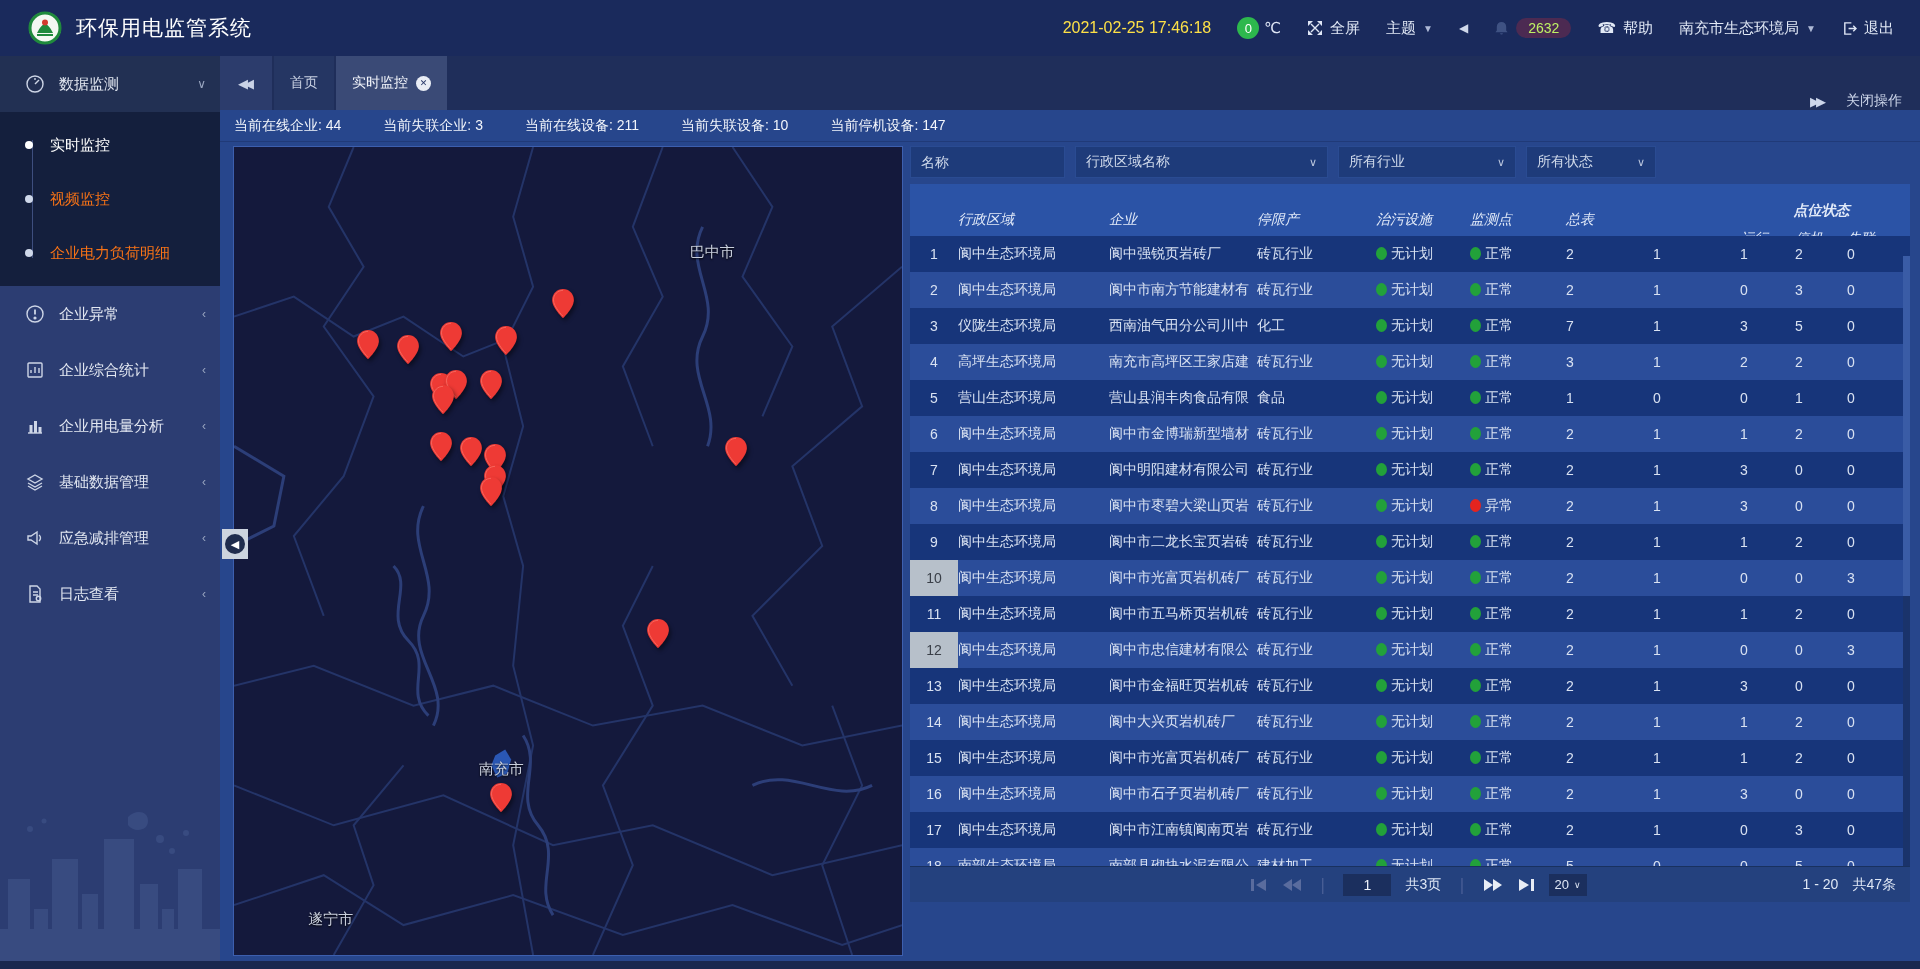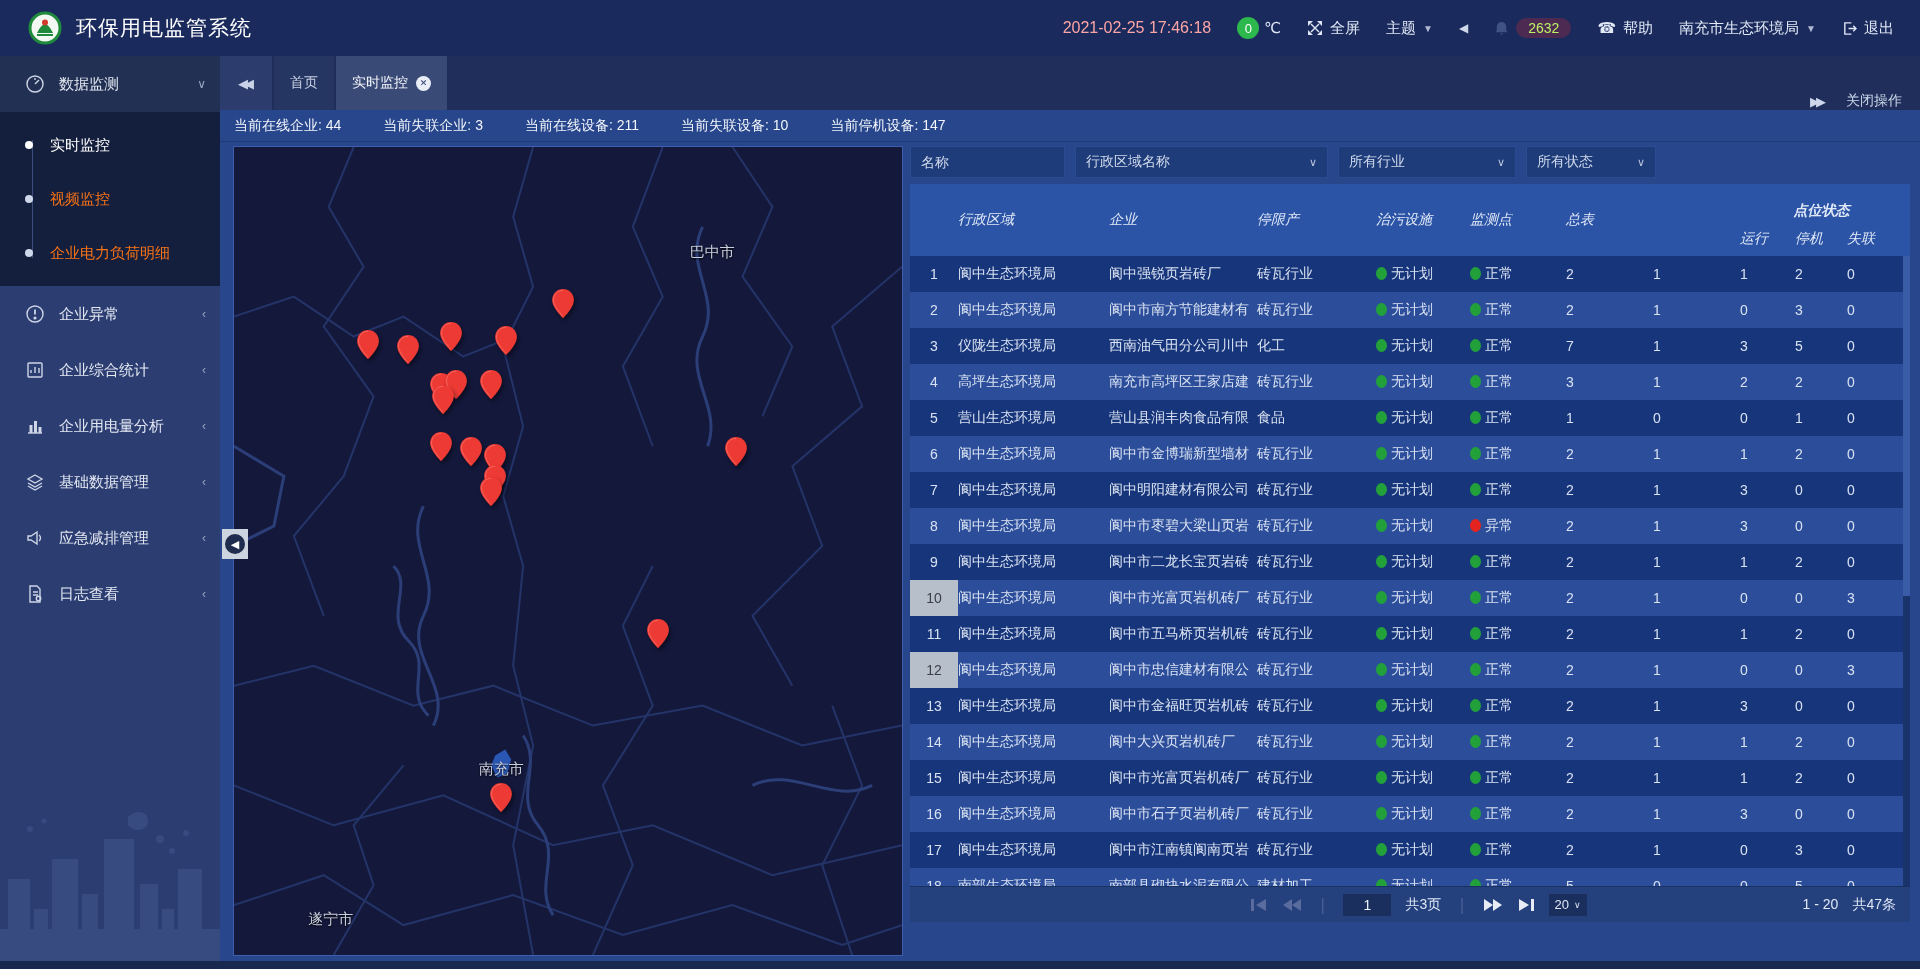--- a/index.html
+++ b/index.html
@@ -4,21 +4,21 @@
 <style>
   * { margin:0; padding:0; box-sizing:border-box; }
   html,body { width:1920px; height:969px; overflow:hidden; }
   body { font-family:"Liberation Sans","DejaVu Sans",sans-serif; background:#27468c; position:relative; color:#e8edf7; }
 
   
   .app-header { position:absolute; left:0; top:0; width:1920px; height:56px; background:#1a2a5c; display:flex; align-items:center; z-index:30; }
   .logo-wrap { margin-left:28px; width:34px; height:34px; }
   .app-title { margin-left:14px; font-size:21px; font-weight:normal; color:#ffffff; letter-spacing:1px; }
   .header-right { margin-left:auto; display:flex; align-items:center; gap:26px; padding-right:26px; font-size:15px; color:#dfe6f5; }
-  .datetime { font-size:16px; color:#fca5a5; }
+  .datetime { font-size:16px; color:#fde047; }
   .temp { display:flex; align-items:center; gap:5px; }
   .temp-circle { width:22px; height:22px; border-radius:50%; background:#2db84d; color:#fff; font-size:13px; display:flex; align-items:center; justify-content:center; }
   .hbtn { display:flex; align-items:center; gap:7px; cursor:pointer; color:#e2e9f6; }
   .hbtn svg { display:block; }
   .caret { font-size:10px; color:#aeb9d6; }
   .badge-pill { background:#4c2a52; color:#bef264; border-radius:11px; padding:2px 12px; font-size:14px; }
   .bell { color:#3f5283; font-size:15px; }
   .spk { color:#cfd8ea; font-size:12px; }
 
   
@@ -63,21 +63,21 @@
   
   .right-panel { position:absolute; left:690px; top:30px; width:1000px; height:786px; }
   .filters { height:44px; display:flex; gap:10px; align-items:center; }
   .f-field { height:32px; background:#1e3b7a; border:1px solid #2a4b92; display:flex; align-items:center; padding:0 10px; font-size:14px; color:#cfd9ea; cursor:pointer; }
   .f-field .fcaret { margin-left:auto; font-size:11px; color:#bcc7de; }
   .f-name { width:155px; } .f-region { width:253px; } .f-industry { width:178px; } .f-status { width:130px; }
   .f-name input { background:transparent; border:none; outline:none; color:#cfd9ea; font-size:14px; width:100%; font-family:inherit; }
   .f-name input::placeholder { color:#cfd9ea; opacity:1; }
 
   .grid-cols { display:grid; grid-template-columns:48px 151px 148px 119px 94px 96px 87px 87px 55px 52px 56px; }
-  .thead { background:#2b53a6; height:72px; grid-template-rows:38px 34px; font-style:italic; color:#e2eaf8; font-size:14px; }
+  .thead { background:#2b53a6; height:52px; grid-template-rows:38px 34px; font-style:italic; color:#e2eaf8; font-size:14px; }
   .th-main { grid-row:1/3; display:flex; align-items:center; }
   .th-group { grid-column:9/12; grid-row:1; display:flex; align-items:flex-end; justify-content:center; padding-bottom:2px; font-weight:bold; }
   .th-sub { grid-row:2; display:flex; align-items:center; }
   .tbody { height:630px; overflow:hidden; position:relative; }
   .trow { height:36px; align-items:center; font-size:14px; color:#d9e2f2; cursor:pointer; }
   .trow:nth-child(odd) { background:#17357a; }
   .trow:nth-child(even) { background:#2b4d9a; }
   .cell { overflow:hidden; white-space:nowrap; }
   .c-no { height:100%; display:flex; align-items:center; justify-content:center; }
   .c-no.sel { background:#b7c0ca; color:#3a3f48; }

